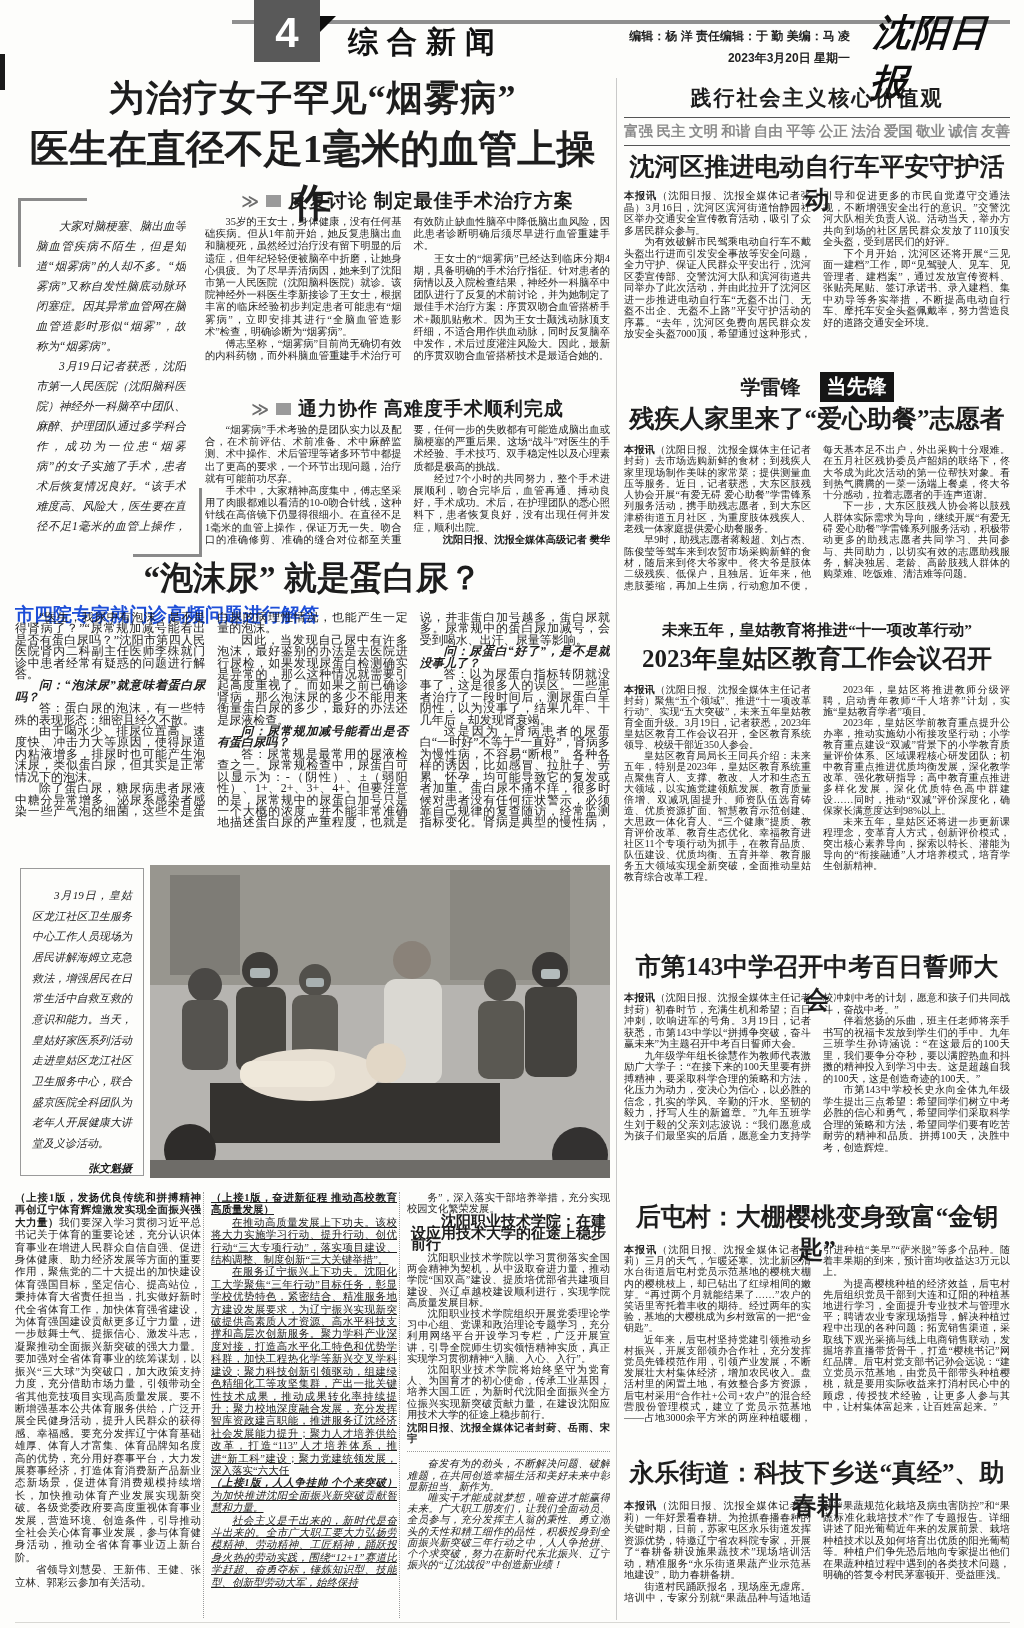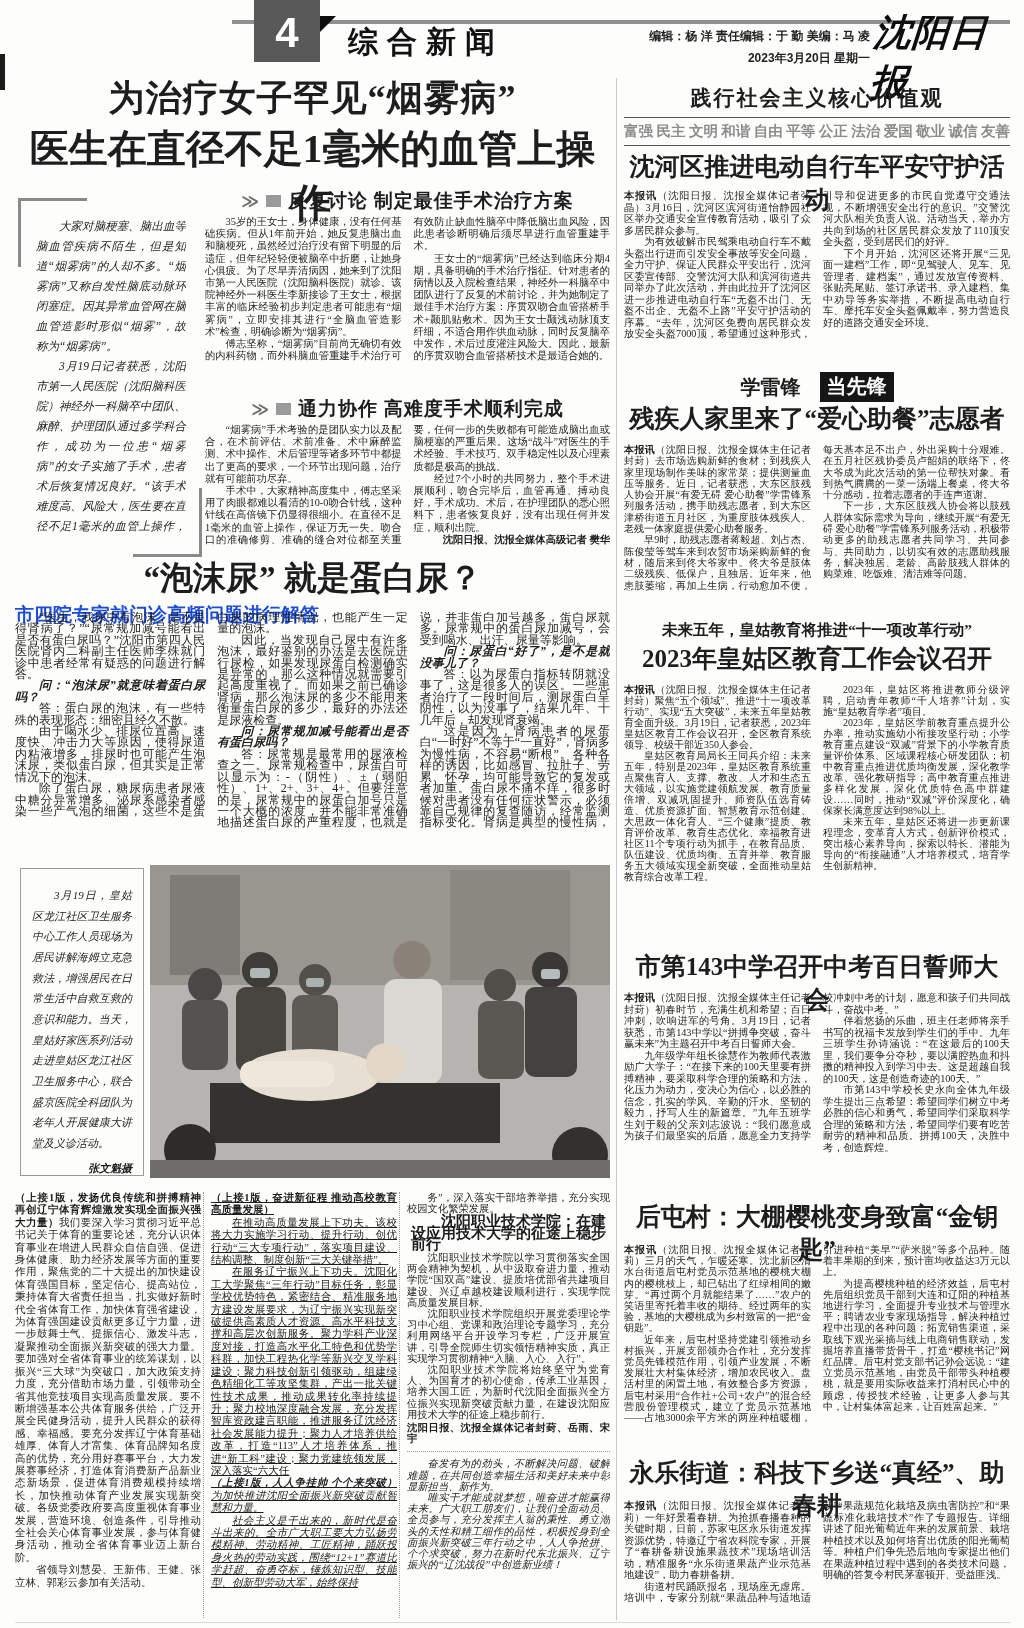--- a/index.html
+++ b/index.html
@@ -8,21 +8,21 @@
   .abs{position:absolute;}
   
   #left-mark{left:0;top:54px;width:5px;height:36px;background:#1a1a1a;}
   #header-rule{left:232px;top:20px;width:778px;height:4px;background:#8f8f8f;}
   #page-tab{left:254px;top:0;width:66px;height:62px;background:#595959;color:#fff;
             font-family:"Liberation Sans",sans-serif;font-weight:700;font-size:42px;
             text-align:center;line-height:66px;}
   #tab-fold{left:320px;top:16px;width:0;height:0;border-top:16px solid #0d0d0d;border-right:16px solid transparent;}
   #section-title{left:348px;top:22px;font-family:"Liberation Sans",sans-serif;
                  font-weight:800;font-size:30px;letter-spacing:9px;color:#111;}
-  #editors-block{left:600px;top:28px;width:270px;text-align:right;
+  #editors-block{left:580px;top:28px;width:270px;text-align:right;
                  font-family:"Liberation Sans",sans-serif;font-size:12px;font-weight:700;color:#222;}
   #editors-block .line2{margin-top:5px;}
   #masthead{left:872px;top:8px;width:146px;font-size:37px;font-weight:900;
             font-style:italic;letter-spacing:1px;color:#0e0e0e;transform:skewX(-4deg);}
   
   #m-headline1{left:15px;top:74px;width:595px;text-align:center;font-size:36px;font-weight:900;letter-spacing:1px;}
   #m-headline2{left:15px;top:122px;width:595px;text-align:center;font-size:39px;font-weight:900;}
   .corner{width:66px;height:66px;}
   #corner-tl{left:18px;top:198px;border-left:3px solid #8a8a8a;border-top:3px solid #8a8a8a;}
   #corner-br{left:133px;top:488px;border-right:3px solid #8a8a8a;border-bottom:3px solid #8a8a8a;}

